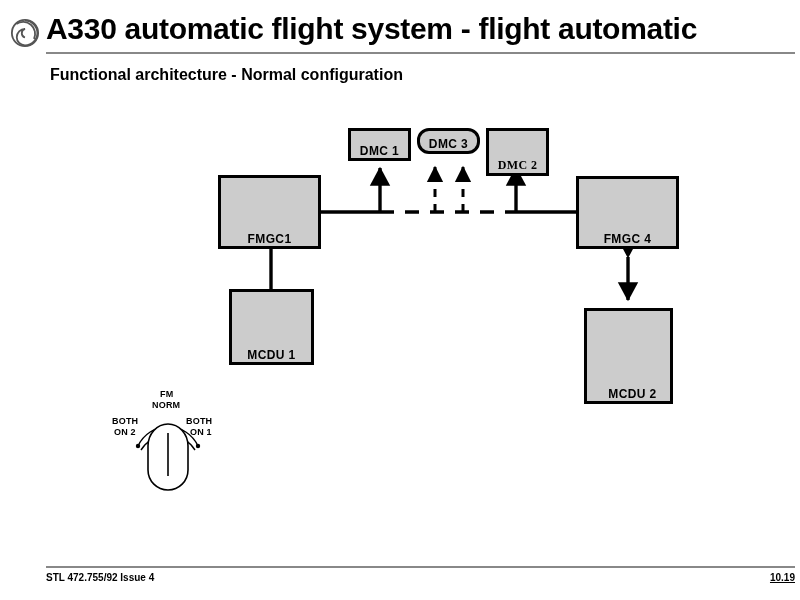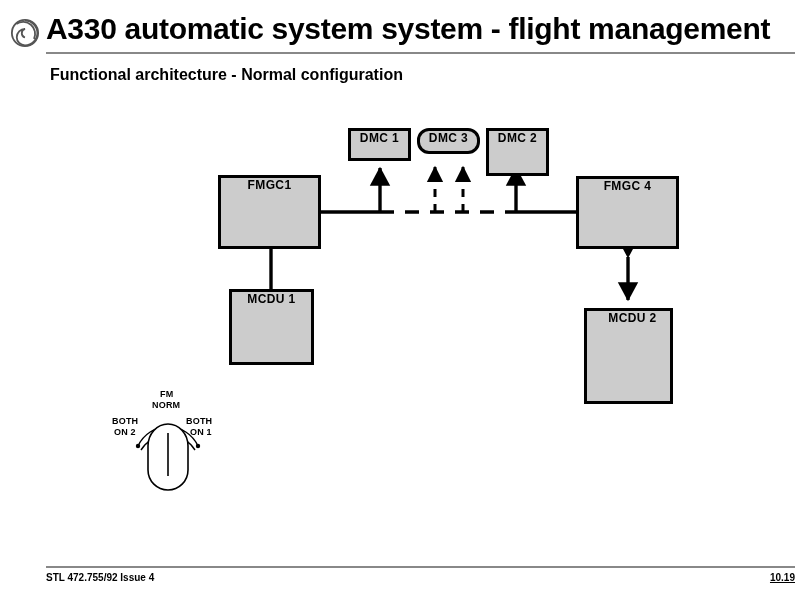--- a/index.html
+++ b/index.html
@@ -56,21 +56,21 @@
     position: absolute;
     left: 0; top: 0;
     width: 800px; height: 600px;
   }
   .node-box {
     position: absolute;
     background: #cccccc;
     border: 3px solid #000000;
     box-sizing: border-box;
     display: flex;
-    align-items: flex-start;
+    align-items: flex-end;
     justify-content: center;
   }
   .node-label {
     font-size: 12px;
     font-weight: bold;
     letter-spacing: 0.4px;
     white-space: nowrap;
     color: #000000;
   }
   .node-box.small .node-label { font-size: 12px; }
@@ -126,21 +126,21 @@
 <div id="slide-header">
 
   <svg id="logo-icon" viewBox="0 0 40 40" xmlns="http://www.w3.org/2000/svg">
     <g fill="none" stroke="#555555" stroke-width="2.4">
       <circle cx="20" cy="20" r="17.5"></circle>
       <path d="M20 3.5 A16.5 16.5 0 0 1 20 36.5 A11 11 0 0 1 20 14.5 A6 6 0 0 0 20 26"></path>
       <path d="M8.5 8 A16 16 0 0 1 32 28"></path>
     </g>
   </svg>
 
-  <div id="slide-title">A330 automatic system system - flight management</div>
+  <div id="slide-title">A330 automatic flight system - flight automatic</div>
   <div id="title-rule"></div>
 </div>
 
 <div id="slide-subtitle">Functional architecture - Normal configuration</div>
 
 <div id="diagram">
 
   <svg width="800" height="600" style="position:absolute;left:0;top:0;" xmlns="http://www.w3.org/2000/svg">
     <defs>
       <marker id="arrowhead" markerWidth="7" markerHeight="7" refX="5.2" refY="3.2" orient="auto" markerUnits="strokeWidth">
@@ -185,21 +185,21 @@
   </svg>
 
   <div class="node-box small" style="left:348px;top:128px;width:63px;height:33px;">
     <span class="node-label">DMC 1</span>
   </div>
 
   <div class="node-box small" style="left:417px;top:128px;width:63px;height:26px;border-radius:12px;">
     <span class="node-label">DMC 3</span>
   </div>
 
-  <div class="node-box small" style="left:486px;top:128px;width:63px;height:48px;">
+  <div class="node-box small" style="left:486px;top:128px;width:63px;height:48px;font-family:Liberation Serif, serif;">
     <span class="node-label">DMC 2</span>
   </div>
 
   <div class="node-box" style="left:218px;top:175px;width:103px;height:74px;">
     <span class="node-label">FMGC1</span>
   </div>
 
   <div class="node-box" style="left:576px;top:176px;width:103px;height:73px;">
     <span class="node-label">FMGC 4</span>
   </div>

